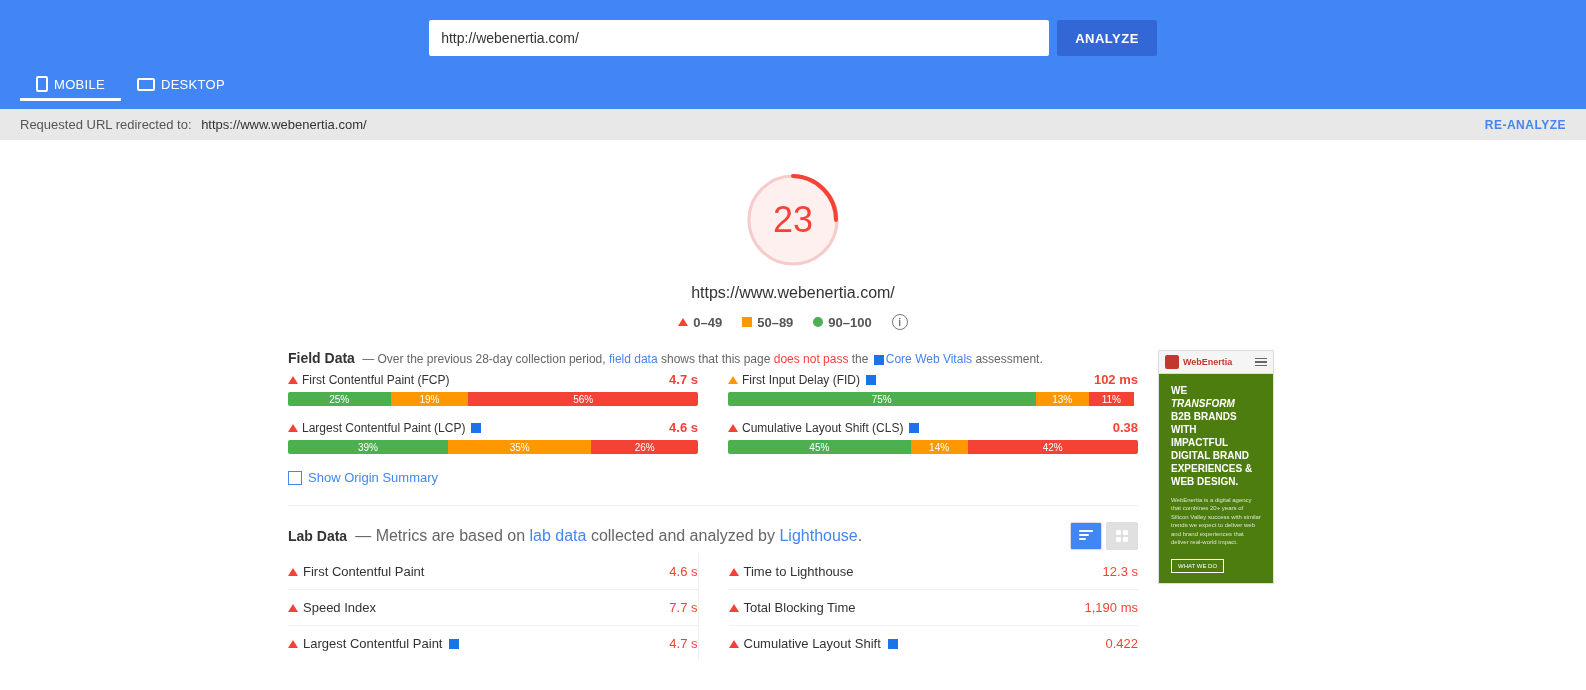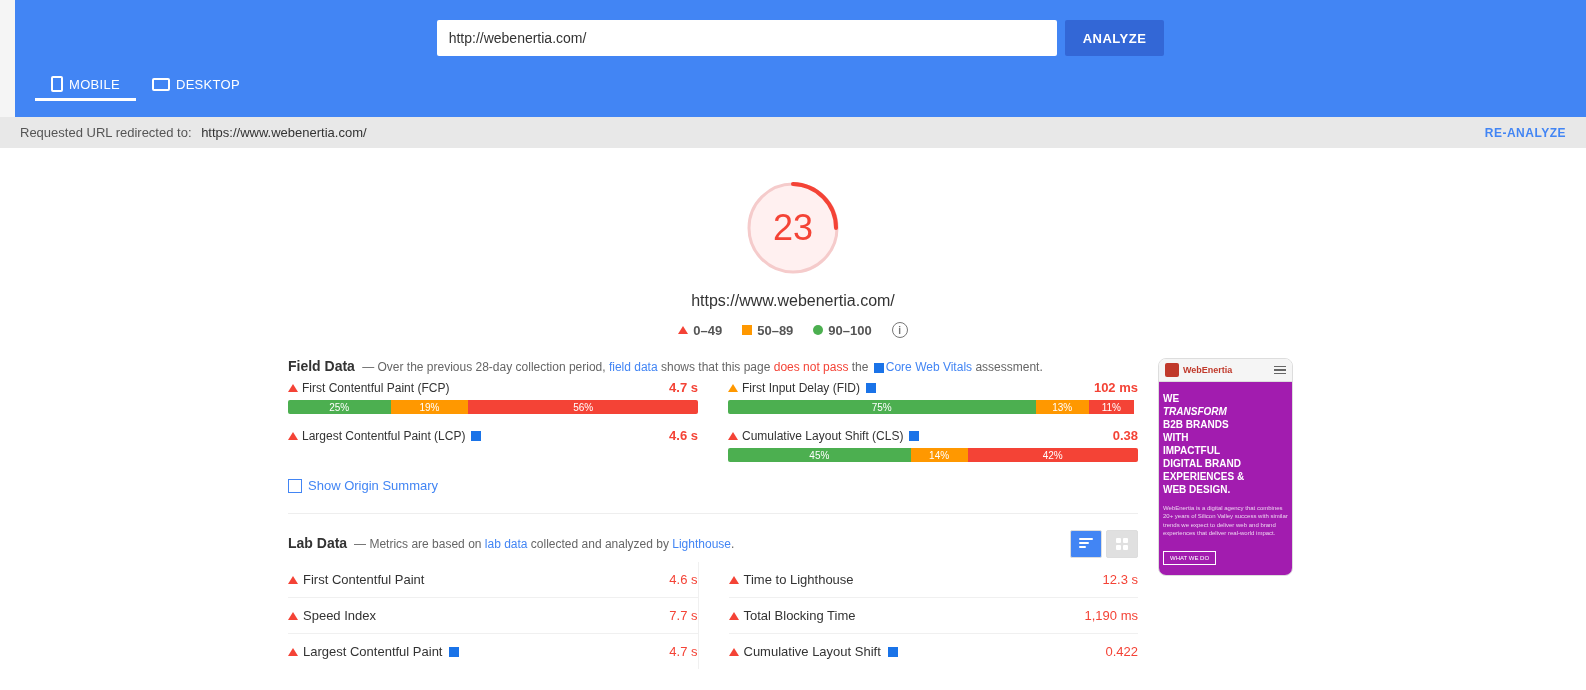--- a/index.html
+++ b/index.html
@@ -1,25 +1,24 @@
 <!DOCTYPE html>
 <html><head>
   <meta charset="utf-8">
   <style>
     * { margin: 0; padding: 0; box-sizing: border-box; }
     body { font-family: Arial, sans-serif; font-size: 13px; background: #f5f5f5; color: #333; }
 
     
     .header {
       background: #4285f4;
-      padding: 12px 0 16px 0;
+      padding: 12px 0 8px 0;
       display: flex;
       flex-direction: column;
       align-items: center;
-      margin-left: 15px;
     }
     .url-bar-row {
       display: flex;
       align-items: center;
       gap: 8px;
       padding: 8px 0 12px 0;
     }
     .url-input {
       width: 620px;
       height: 36px;
@@ -348,23 +347,23 @@
       width: 0; height: 0;
       border-left: 5px solid transparent;
       border-right: 5px solid transparent;
       border-bottom: 8px solid #f44336;
       flex-shrink: 0;
     }
 
     
     .site-preview {
       border: 1px solid #ddd;
-      border-radius: 8px;
+      border-radius: 0;
       overflow: hidden;
-      width: 135px;
+      width: 116px;
     }
     .preview-header {
       background: #f5f5f5;
       padding: 4px 6px;
       display: flex;
       align-items: center;
       justify-content: space-between;
       border-bottom: 1px solid #ddd;
     }
     .preview-logo-area {
@@ -384,22 +383,22 @@
       display: flex;
       flex-direction: column;
       gap: 2px;
     }
     .preview-menu-icon span {
       width: 12px; height: 1.5px;
       background: #666;
       display: block;
     }
     .preview-body {
-      background: #a21caf;
-      padding: 10px 4px;
+      background: #4d7c0f;
+      padding: 10px 12px;
       min-height: 160px;
     }
     .preview-headline {
       font-size: 10px;
       font-weight: 900;
       color: white;
       line-height: 1.3;
       text-transform: uppercase;
       margin-bottom: 8px;
     }
@@ -534,20 +533,25 @@
 
           <div class="metric-item">
             <div class="metric-header">
               <div class="metric-label">
                 <div class="triangle-red"></div>
                 <span>Largest Contentful Paint (LCP)</span>
                 <span class="blue-square"></span>
               </div>
               <div class="metric-value red">4.6 s</div>
             </div>
+            <div class="bar-container">
+              <div class="bar-seg bar-green" style="width:39%">39%</div>
+              <div class="bar-seg bar-orange" style="width:35%">35%</div>
+              <div class="bar-seg bar-red" style="width:26%">26%</div>
+            </div>
           </div>
 
           <div class="metric-item">
             <div class="metric-header">
               <div class="metric-label">
                 <div class="triangle-red"></div>
                 <span>Cumulative Layout Shift (CLS)</span>
                 <span class="blue-square"></span>
               </div>
               <div class="metric-value red">0.38</div>
@@ -565,21 +569,21 @@
           <span class="show-origin-label">Show Origin Summary</span>
         </div>
       </div>
 
       <div class="section-divider"></div>
 
       <div>
         <div class="lab-header-row">
           <div class="lab-title-desc">
             <span class="section-title">Lab Data</span>
-            <span class="section-desc" style="display:inline;font-size:12px;font-weight:400;color:#666;">
+            <span class="section-desc" style="display:inline;font-size:16px;font-weight:400;color:#666;">
               &nbsp;— Metrics are based on&nbsp;<span class="link">lab data</span>&nbsp;collected and analyzed by&nbsp;<span class="link">Lighthouse</span>.
             </span>
           </div>
           <div class="view-toggle">
             <div class="toggle-btn">
               <div class="toggle-icon">
                 <span></span>
                   <span></span>
                   <span></span>
               </div>

